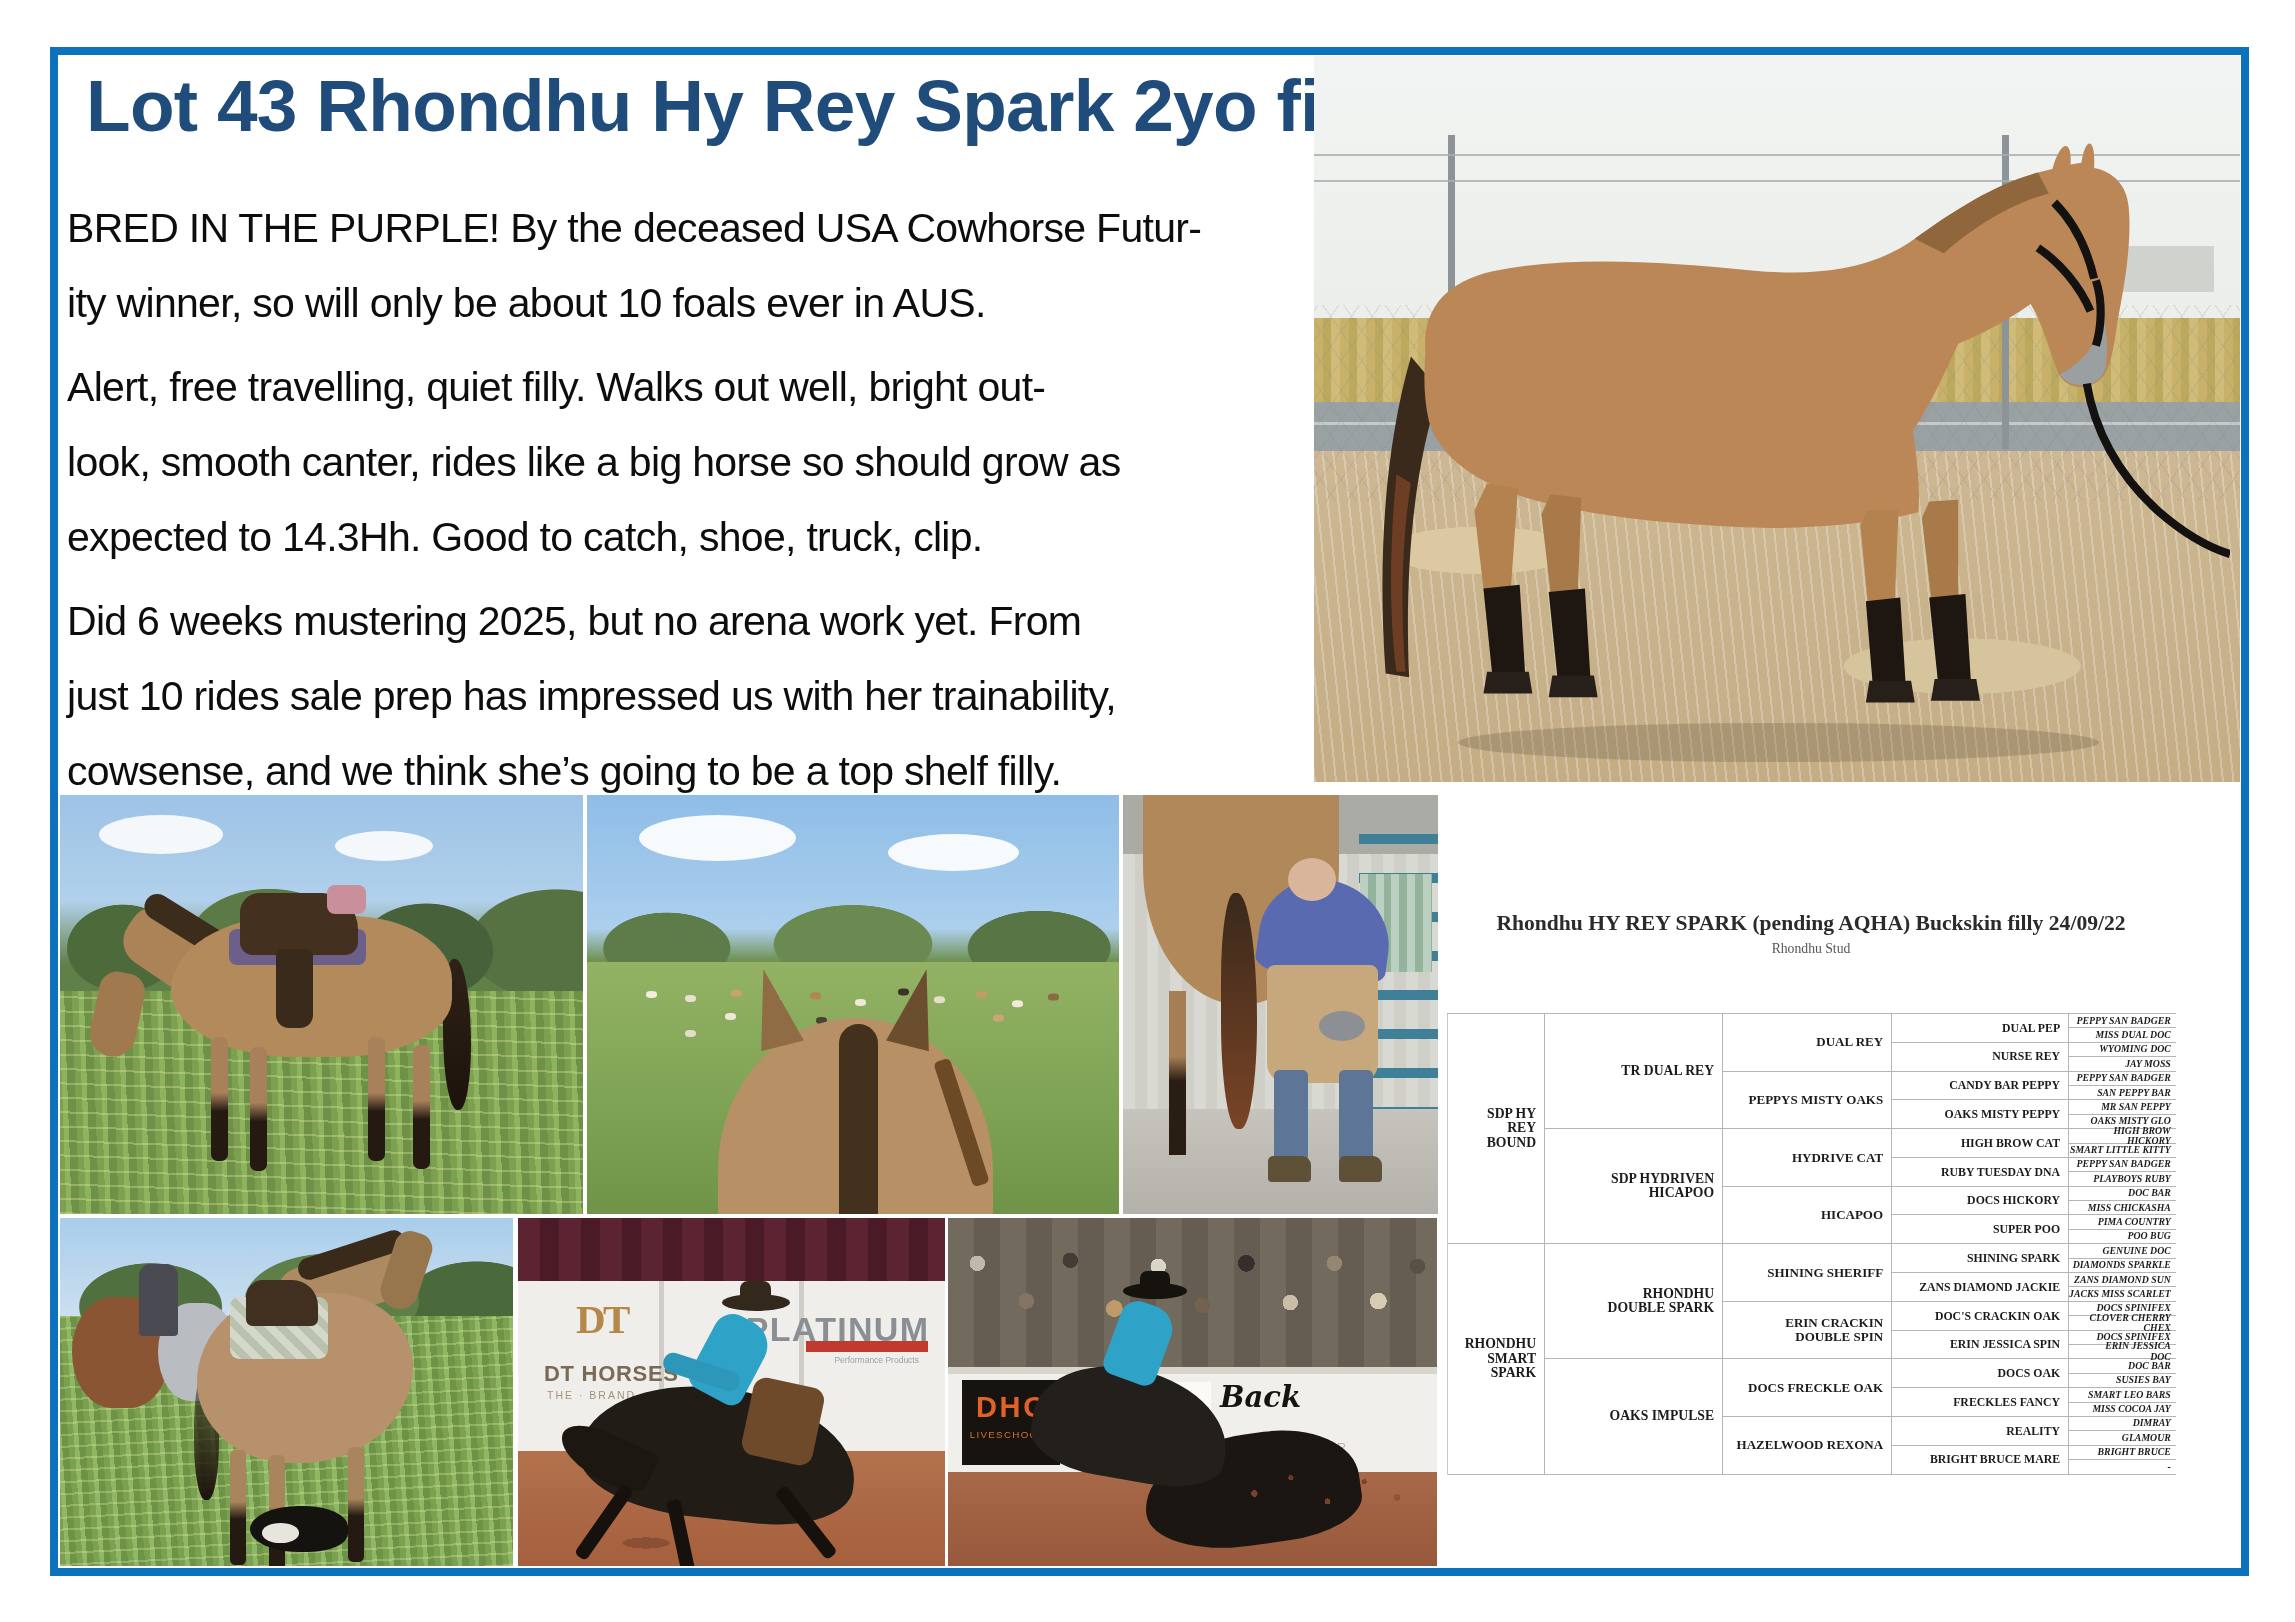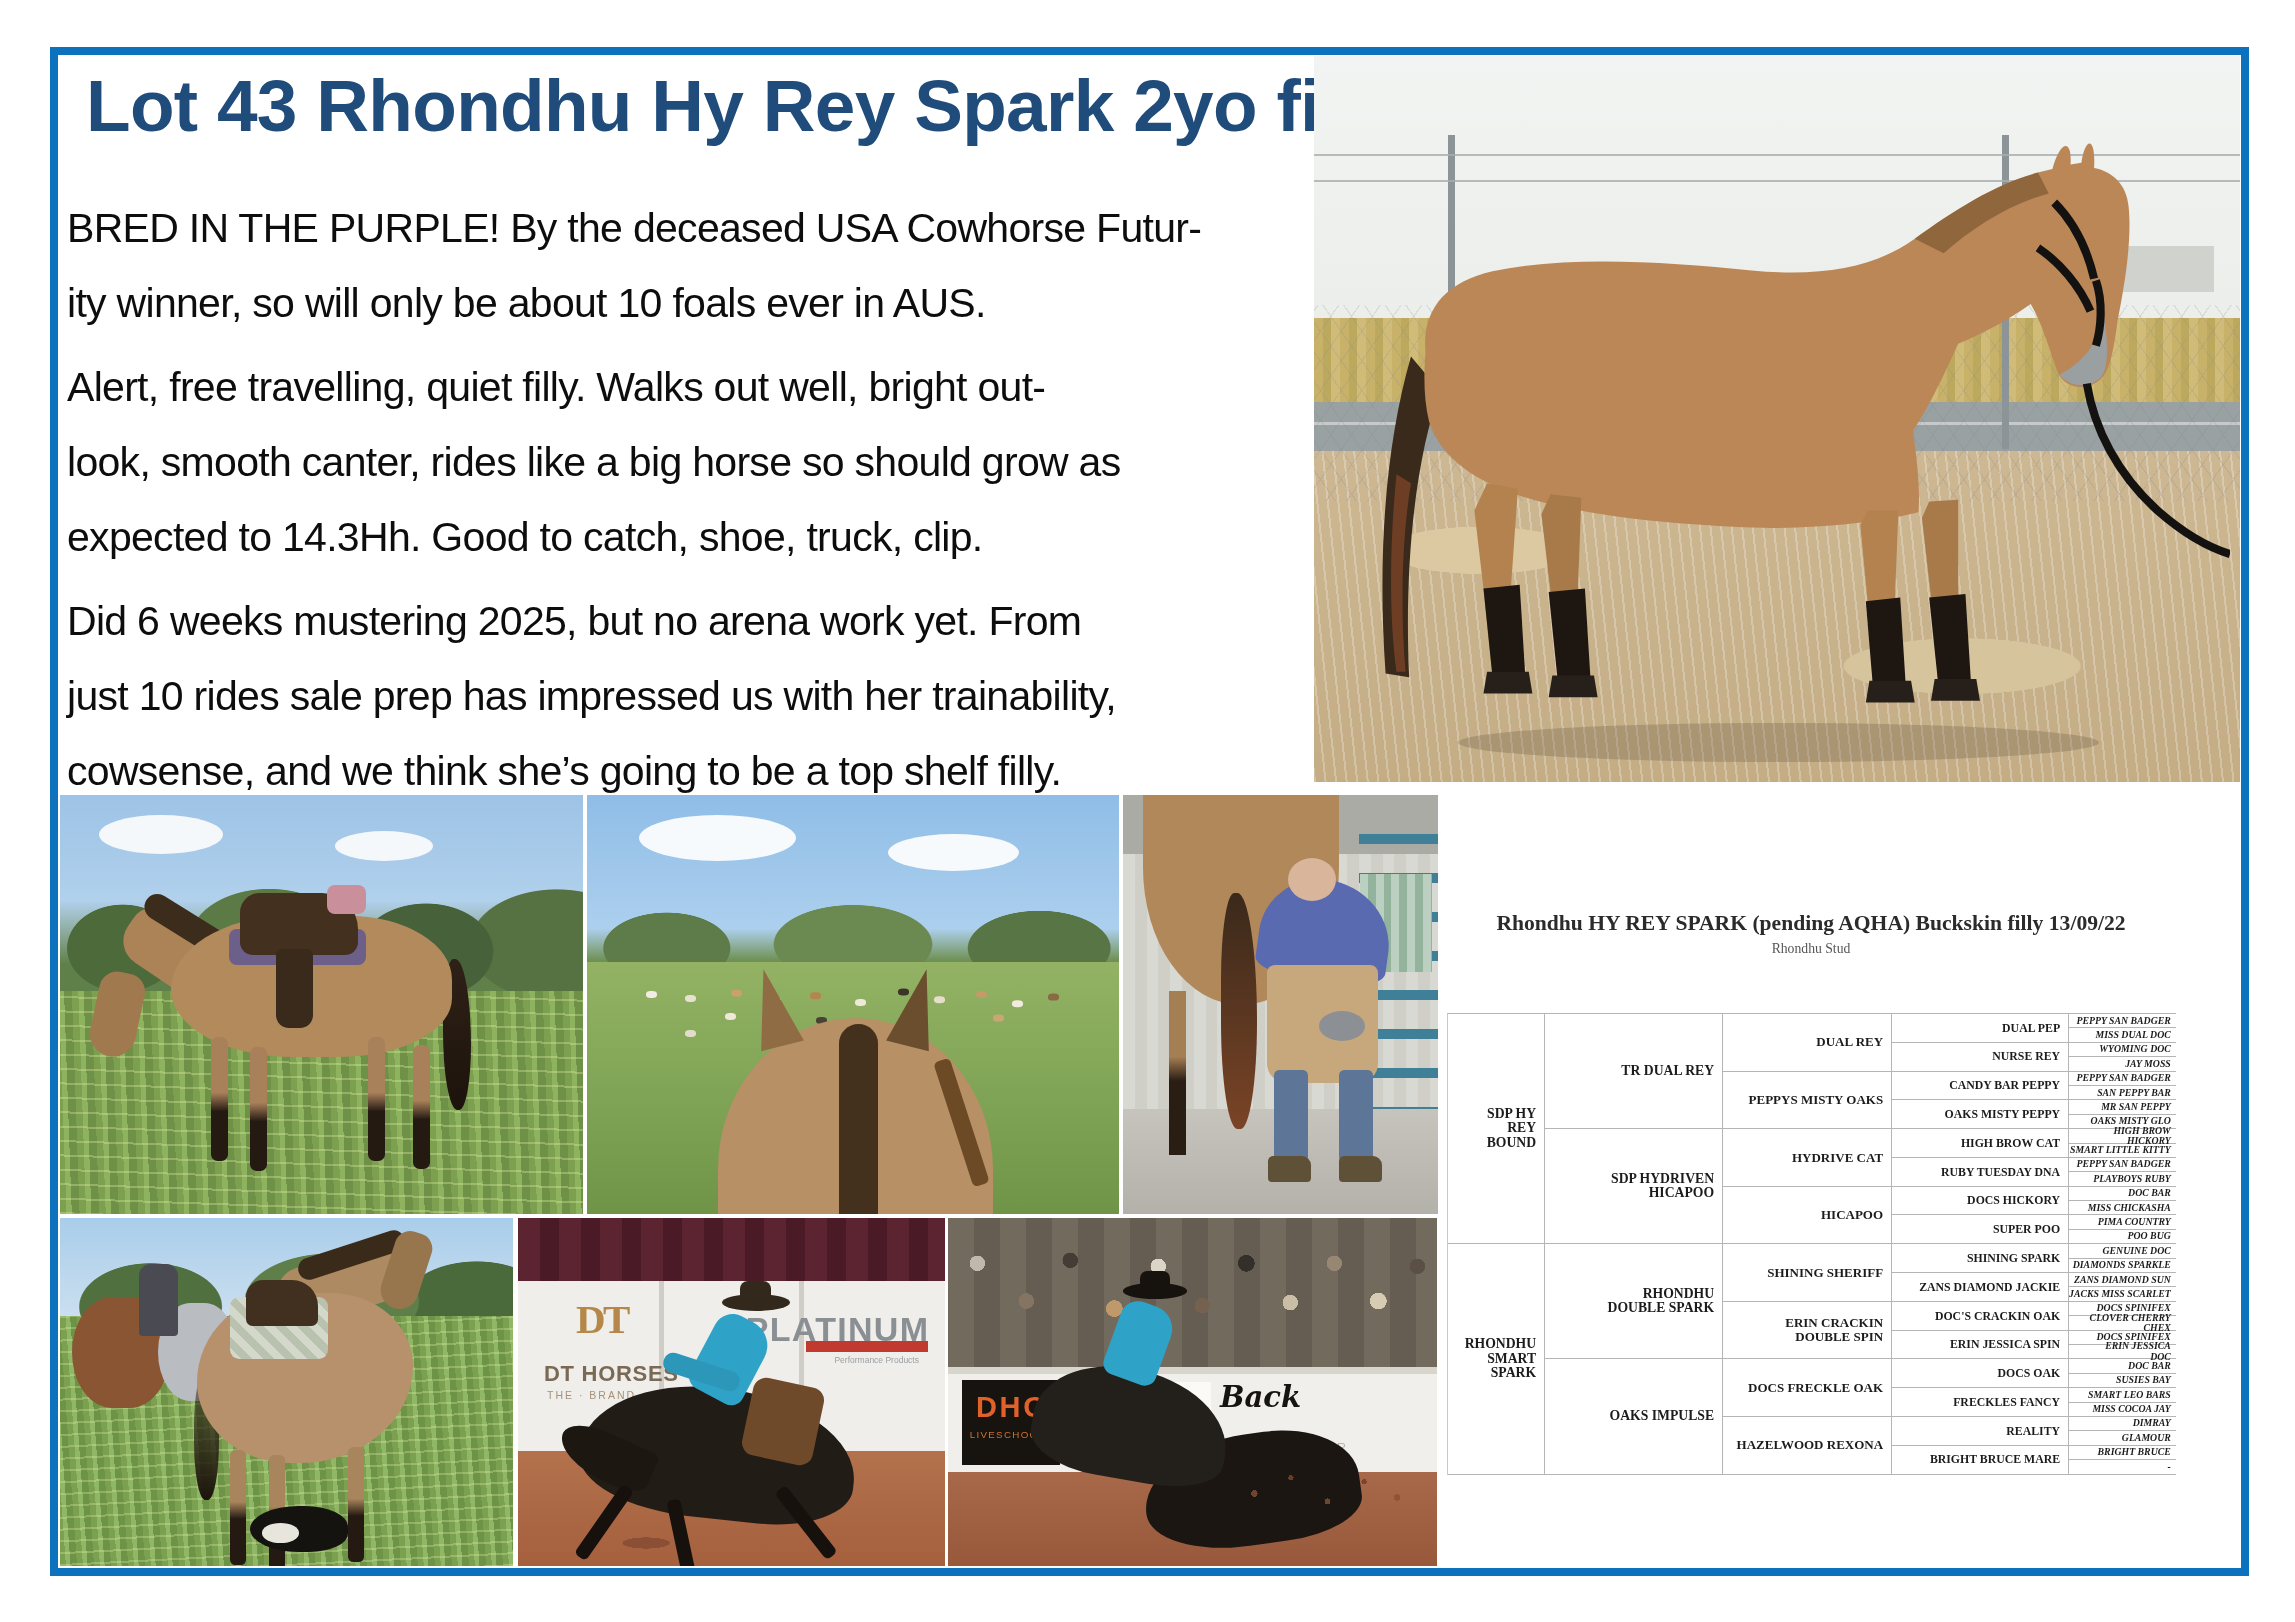--- a/index.html
+++ b/index.html
@@ -407,21 +407,21 @@
     <div class="pf-back">Back</div>
     <div class="pf-prepare">PREPARE. PER</div>
     <div class="pf-dirt"></div>
     <div class="pf-beast"></div>
     <div class="pf-horse"></div>
     <div class="pf-rider-torso"></div>
     <div class="pf-rider-hat"></div>
     <div class="pf-dust"></div>
   </div>
 
-  <div class="ped-title">Rhondhu HY REY SPARK (pending AQHA) Buckskin filly 13/09/22</div>
+  <div class="ped-title">Rhondhu HY REY SPARK (pending AQHA) Buckskin filly 24/09/22</div>
   <div class="ped-sub">Rhondhu Stud</div>
   <div id="ped-grid">
       <div class="ped-cell c1" style="grid-area: 1 / 1 / span 16;">
         <span>SDP HY REY BOUND</span>
       </div>
       <div class="ped-cell c1" style="grid-area: 17 / 1 / span 16;">
         <span>RHONDHU SMART SPARK</span>
       </div>
       <div class="ped-cell c2" style="grid-area: 1 / 2 / span 8;">
         <span>TR DUAL REY</span>

